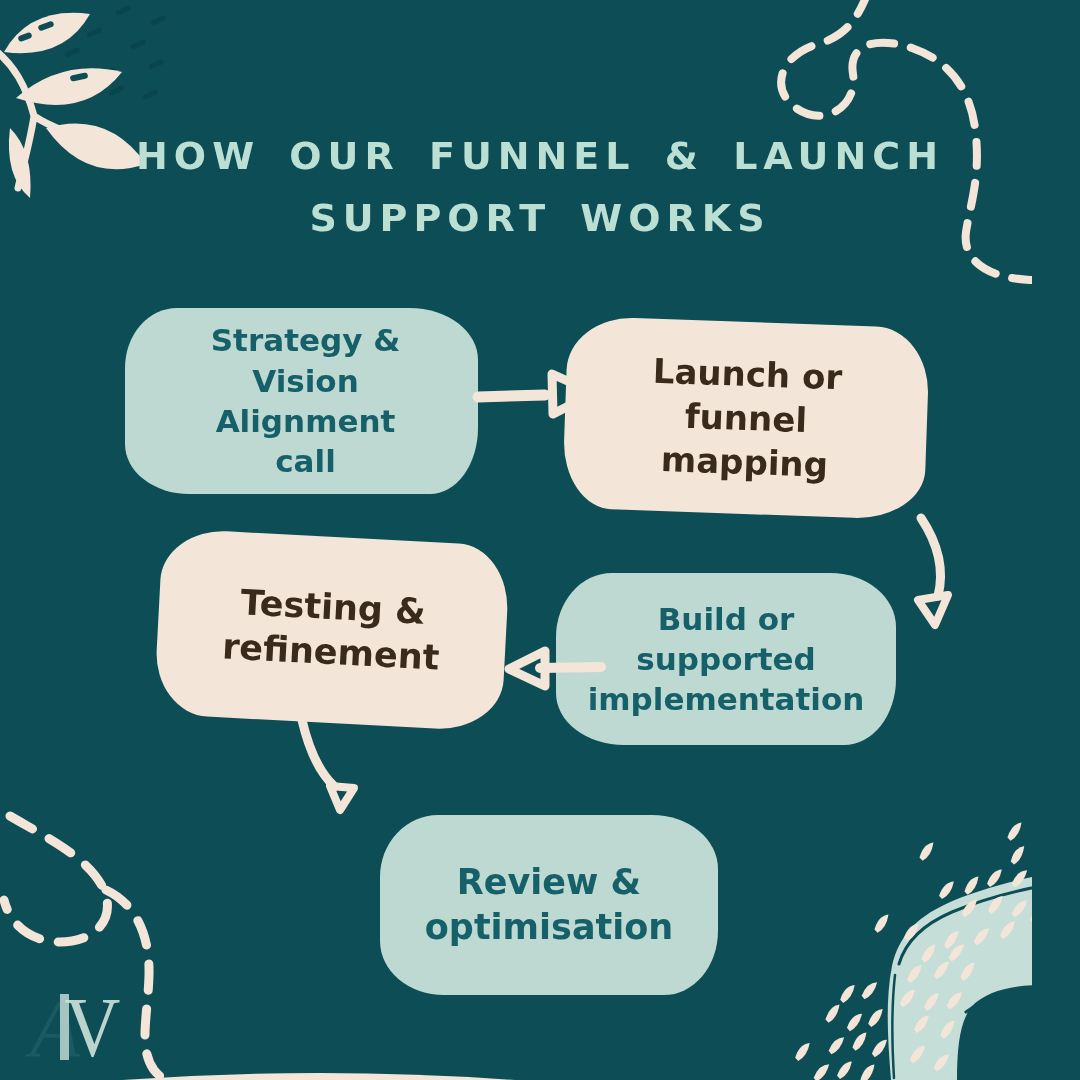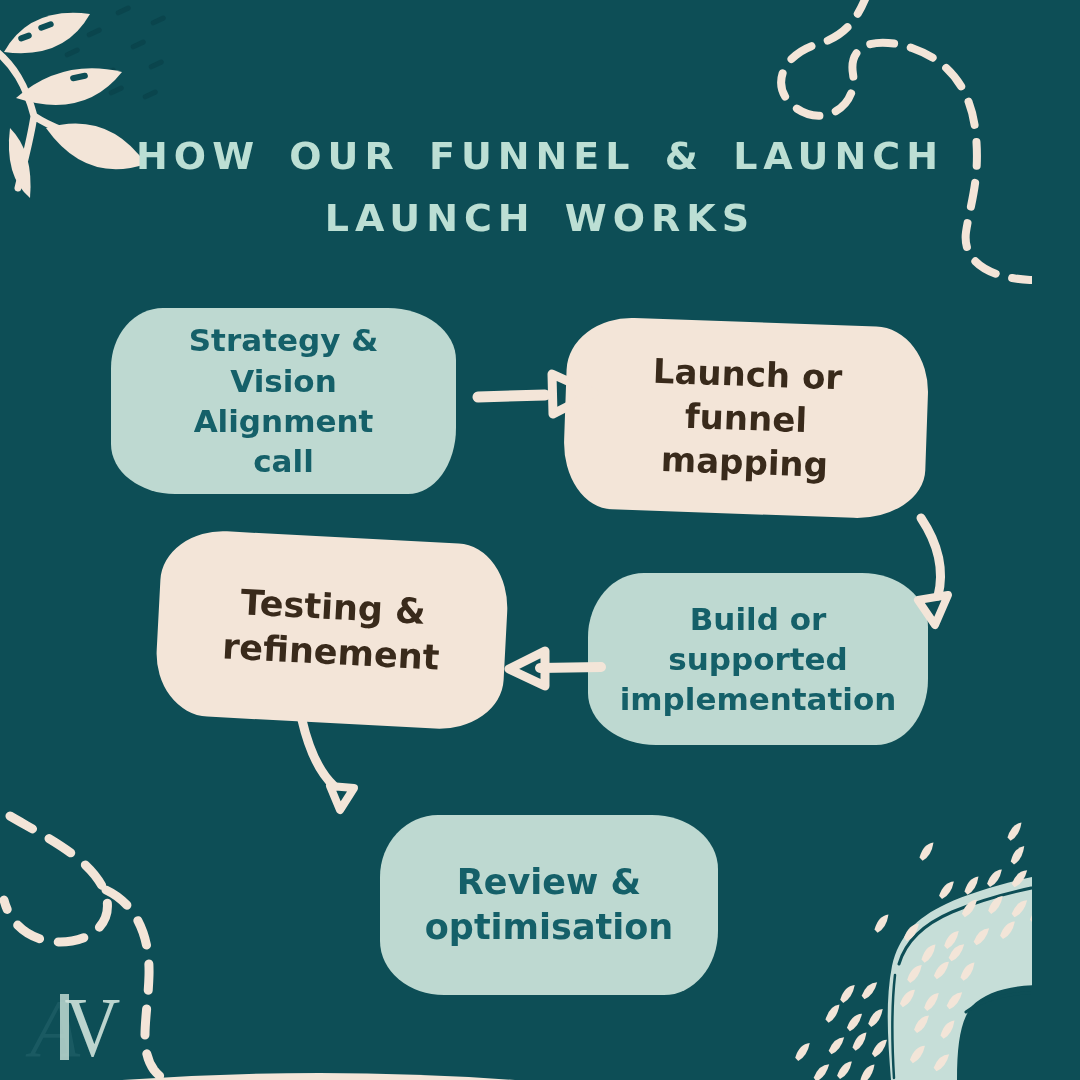--- a/index.html
+++ b/index.html
@@ -39,25 +39,25 @@
   }
 
   .step{
     position:absolute;z-index:2;display:flex;align-items:center;justify-content:center;
     text-align:center;font-weight:bold;
   }
   .step-label{white-space:pre-line;line-height:1.30;}
   .v-mint{background:var(--mint);color:var(--teal-text);}
   .v-cream{background:var(--cream);color:var(--brown-text);}
 
-  .step1{left:111px;top:308px;width:345px;height:186px;font-size:31px;
-         border-radius:52px 68px 48px 64px / 60px 52px 66px 50px;}
+  .step1{left:125px;top:308px;width:345px;height:186px;font-size:31px;
+         border-radius:52px 68px 48px 64px / 60px 52px 66px 50px;padding-left:8px;}
   .step2{left:565px;top:322px;width:362px;height:192px;font-size:34px;
          border-radius:66px 54px 70px 50px / 54px 66px 50px 68px;transform:rotate(2deg);}
-  .step3{left:588px;top:573px;width:340px;height:172px;font-size:31px;
+  .step3{left:556px;top:573px;width:340px;height:172px;font-size:31px;
          border-radius:56px 66px 52px 68px / 64px 54px 66px 52px;}
   .step4{left:158px;top:537px;width:348px;height:186px;font-size:35px;
          border-radius:64px 52px 66px 54px / 52px 66px 52px 64px;transform:rotate(3deg);}
   .step5{left:380px;top:815px;width:338px;height:180px;font-size:35px;
          border-radius:58px 66px 54px 64px / 62px 54px 64px 54px;}
 
   .logo{position:absolute;left:24px;top:988px;width:120px;height:90px;z-index:2;
         font-family:"Liberation Serif","DejaVu Serif",serif;}
   .logo-a{position:absolute;left:6px;top:0;font-size:82px;line-height:1;color:var(--logo-a);font-style:italic;}
   .logo-bar{position:absolute;left:36px;top:6px;width:9px;height:66px;background:var(--mint);opacity:.85;}
@@ -162,21 +162,21 @@
       <use href="#drop" transform="translate(870 1046) rotate(-14)"></use>
       <use href="#drop" transform="translate(793 1050) rotate(-16)"></use>
       <use href="#drop" transform="translate(812 1070) rotate(-12)"></use>
       <use href="#drop" transform="translate(835 1068) rotate(-15)"></use>
       <use href="#drop" transform="translate(858 1072) rotate(-18)"></use>
     </g>
   </svg>
 
   <div class="title">
     <div>HOW OUR FUNNEL &amp; LAUNCH</div>
-    <div>LAUNCH WORKS</div>
+    <div>SUPPORT WORKS</div>
   </div>
 
   <div class="step step1 v-mint">
     <span class="step-label">Strategy &amp;
 Vision
 Alignment
 call</span>
   </div>
   <div class="step step2 v-cream">
     <span class="step-label">Launch or

